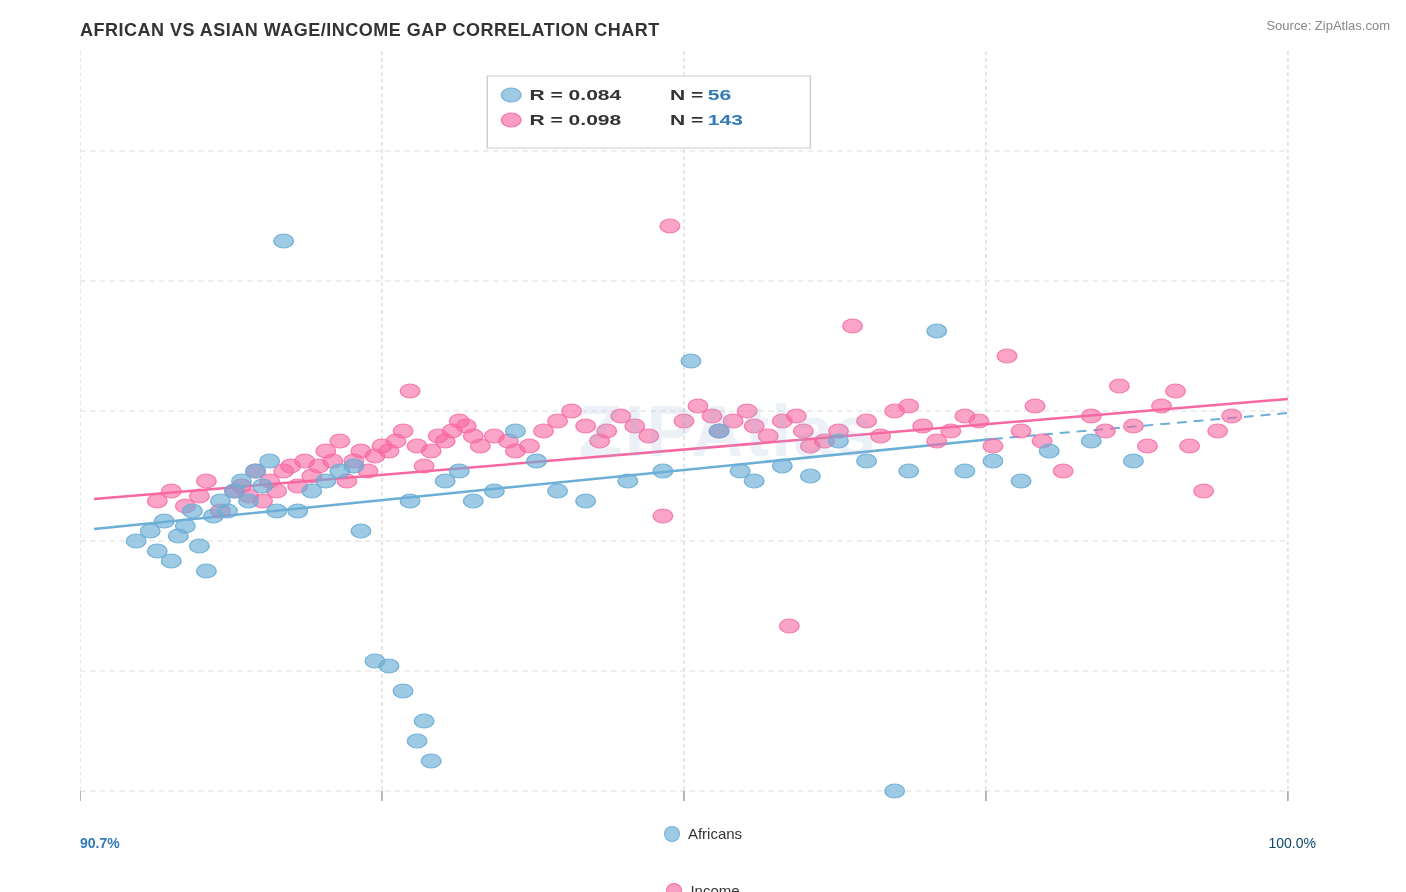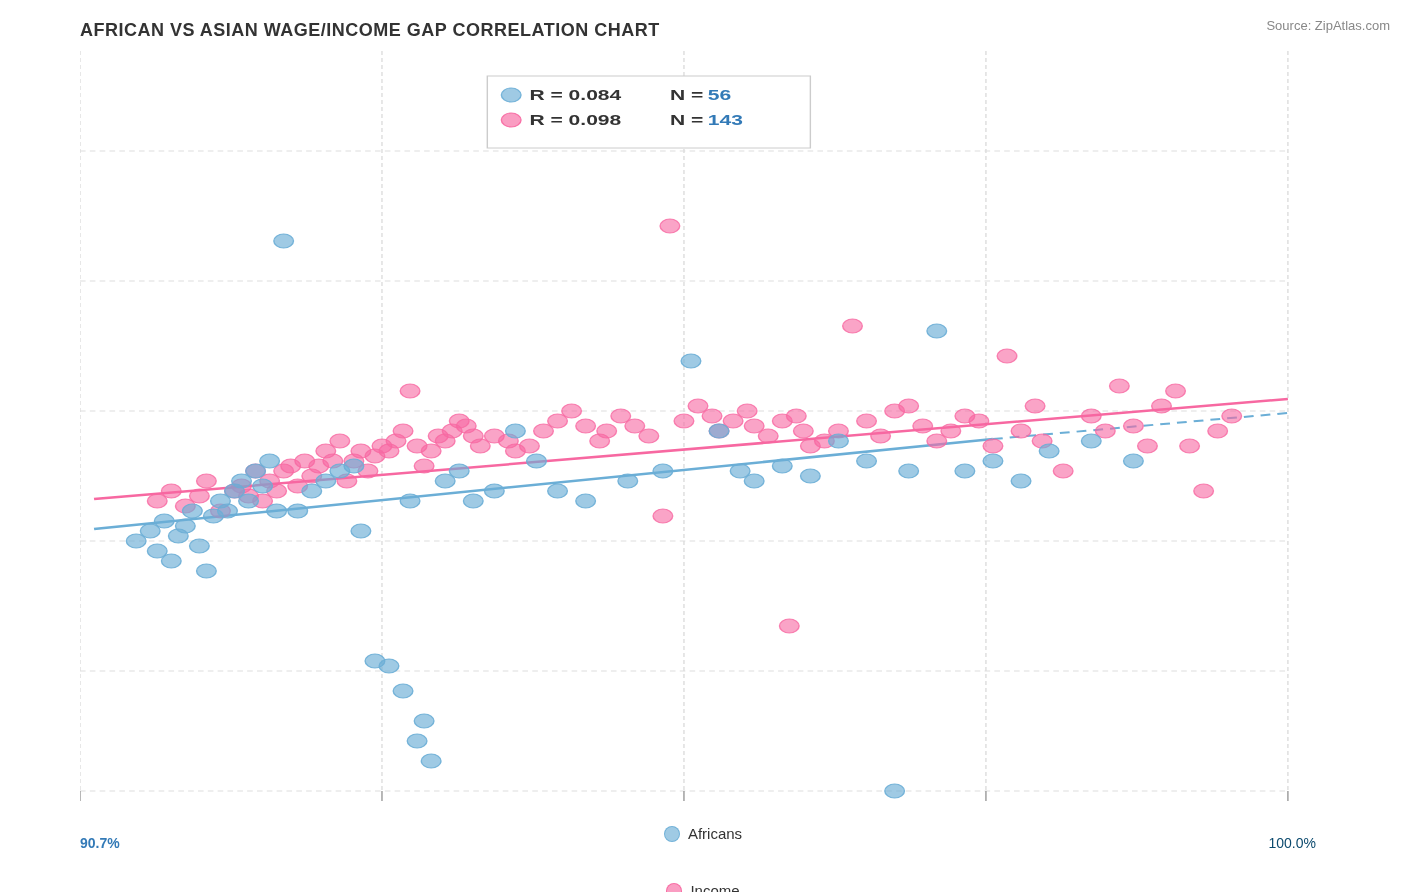--- a/index.html
+++ b/index.html
@@ -71,20 +71,21 @@
   </style>
 </head>
 <body>
 
 <div class="chart-container">
   <div class="chart-title">AFRICAN VS ASIAN WAGE/INCOME GAP CORRELATION CHART</div>
   <div class="source-label">Source: ZipAtlas.com</div>
 
   <div class="chart-area">
     
+    <div class="watermark">ZIPAtlas</div>
 
     <svg class="main-chart" viewBox="0 0 880 760" preserveAspectRatio="none">
 
       <line x1="0" y1="100" x2="860" y2="100" stroke="#ddd" stroke-width="1" stroke-dasharray="4,3"></line>
       <line x1="0" y1="230" x2="860" y2="230" stroke="#ddd" stroke-width="1" stroke-dasharray="4,3"></line>
       <line x1="0" y1="360" x2="860" y2="360" stroke="#ddd" stroke-width="1" stroke-dasharray="4,3"></line>
       <line x1="0" y1="490" x2="860" y2="490" stroke="#ddd" stroke-width="1" stroke-dasharray="4,3"></line>
       <line x1="0" y1="620" x2="860" y2="620" stroke="#ddd" stroke-width="1" stroke-dasharray="4,3"></line>
       <line x1="0" y1="740" x2="860" y2="740" stroke="#ddd" stroke-width="1" stroke-dasharray="4,3"></line>
 

